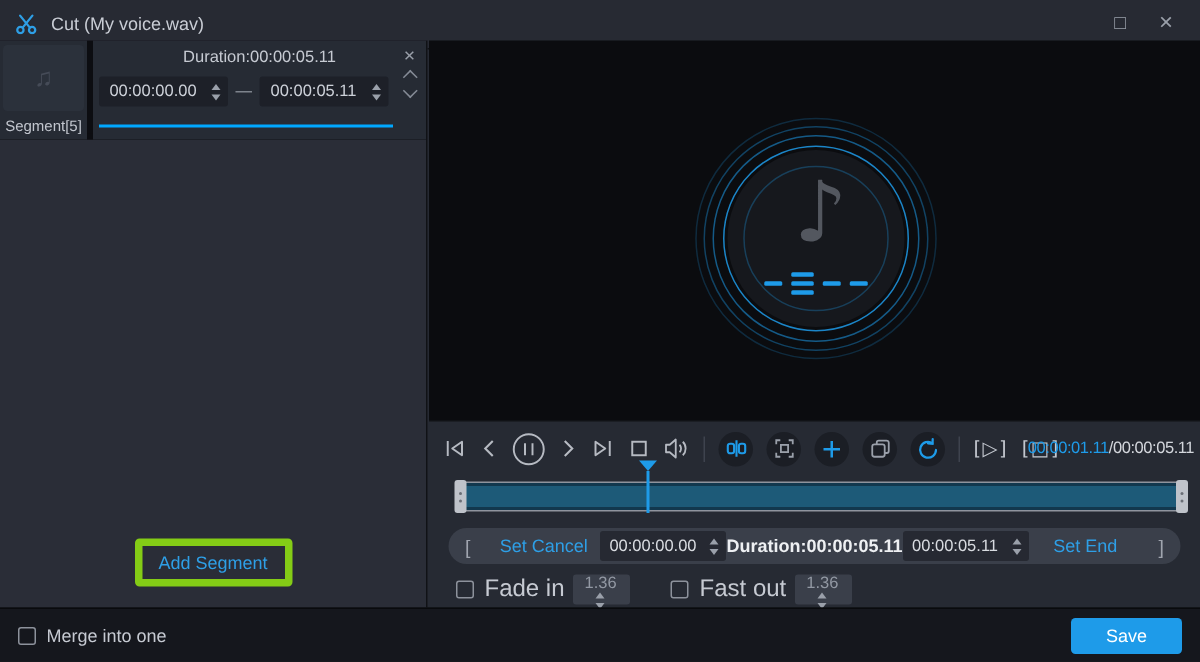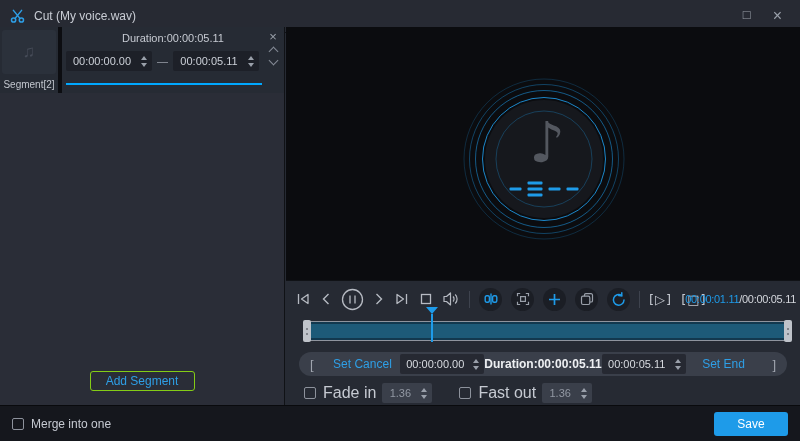--- a/index.html
+++ b/index.html
@@ -45,21 +45,21 @@
   .spin .dn { border-top:4px solid #9aa0aa; }
   .dash { color:#9aa0aa; font-size:11px; }
   .seg-progress { position:absolute; left:4px; bottom:8px; width:196px; height:2px; background:#00a8ff; }
   .seg-controls { position:absolute; right:3px; top:5px; width:16px; display:flex; flex-direction:column; align-items:center; gap:4px; }
   .seg-x { color:#9aa0aa; font-size:13px; line-height:10px; cursor:pointer; }
   .chev { width:7px; height:7px; border-left:1.5px solid #858b96; border-bottom:1.5px solid #858b96; cursor:pointer; }
   .chev.up { transform:rotate(135deg); margin-top:2px; }
   .chev.dn { transform:rotate(-45deg); margin-top:-2px; }
   .add-row { position:absolute; bottom:14px; left:0; width:100%; display:flex; justify-content:center; gap:9px; }
   .ghost-btn {
-    width:105px; height:20px; border:1px solid #84cc16; border-radius:3px; background:transparent;
+    width:105px; height:32px; border:5px solid #84cc16; border-radius:3px; background:transparent;
     color:#2e9fe6; font-size:12px; font-family:inherit; cursor:pointer;
   }
   
   .right-area { position:absolute; left:286px; top:27px; right:0; bottom:36px; }
   .preview { position:absolute; top:0; left:0; right:0; height:253px; background:#0b0c0f; overflow:hidden; }
   .viz { position:absolute; left:258px; top:132px; }
   .ring, .disc { position:absolute; left:0; top:0; transform:translate(-50%,-50%); border-radius:50%; }
   .disc { width:118px; height:118px; background:#16181d; }
   .r1 { width:97px;  height:97px;  border:1px solid rgba(30,155,233,0.30); }
   .r2 { width:124px; height:124px; border:1.5px solid rgba(30,155,233,0.85); }
@@ -99,21 +99,21 @@
   }
   .bracket { color:#a0a5af; padding:0 11px; font-size:13px; }
   .set-btn { color:#2e9fe6; flex:1; text-align:center; cursor:pointer; }
   .pill-box { display:flex; align-items:center; background:#262932; height:20px; border-radius:2px; padding-right:2px; }
   .pill-box input { width:70px; background:transparent; border:none; outline:none; color:#d8dbe0; font-size:11px; text-align:center; font-family:inherit; }
   .dur-label { flex:1.45; text-align:center; color:#eef0f3; font-weight:bold; font-size:12px; }
   
   .fade-row { position:absolute; top:101px; left:18px; height:22px; display:flex; align-items:center; }
   .cb { width:12px; height:12px; border:1px solid #8d929c; border-radius:2px; background:transparent; cursor:pointer; }
   .fade-label { font-size:16px; color:#c6cad2; margin:0 6px 0 7px; }
-  .fade-box { display:flex; align-items:center; background:#3a3f4a; height:20px; border-radius:2px; padding-right:2px; }
+  .fade-box { display:flex; align-items:center; background:#3a3f4a; height:20px; border-radius:2px; padding-right:2px;flex-direction:column; }
   .fade-box input { width:36px; background:transparent; border:none; outline:none; color:#9298a3; font-size:11px; text-align:center; font-family:inherit; }
   .fade-gap { width:27px; }
   
   .footer {
     position:absolute; left:0; right:0; bottom:0; height:36px; background:#15171d; border-top:1px solid #090a0d;
     display:flex; align-items:center; padding:0 12px;
   }
   .merge-group { display:flex; align-items:center; gap:7px;justify-content:center; }
   .merge-label { font-size:12px; color:#c6cad2; }
   .footer-buttons { margin-left:auto; display:flex; gap:10px; }
@@ -139,21 +139,21 @@
       <span class="win-close">×</span>
     </span>
   </div>
 
   <div class="left-panel">
     <div class="segment-entry">
       <div class="seg-left">
         <div class="seg-thumb">
           <span>♫</span>
         </div>
-        <div class="seg-label">Segment[2]</div>
+        <div class="seg-label">Segment[5]</div>
       </div>
       <div class="seg-card">
         <div class="seg-duration">Duration:00:00:05.11</div>
         <div class="seg-inputs">
           <span class="time-box">
             <input value="00:00:00.00" style="">
             <span class="spin">
                 <i class="up"></i>
                 <i class="dn"></i>
               </span>

